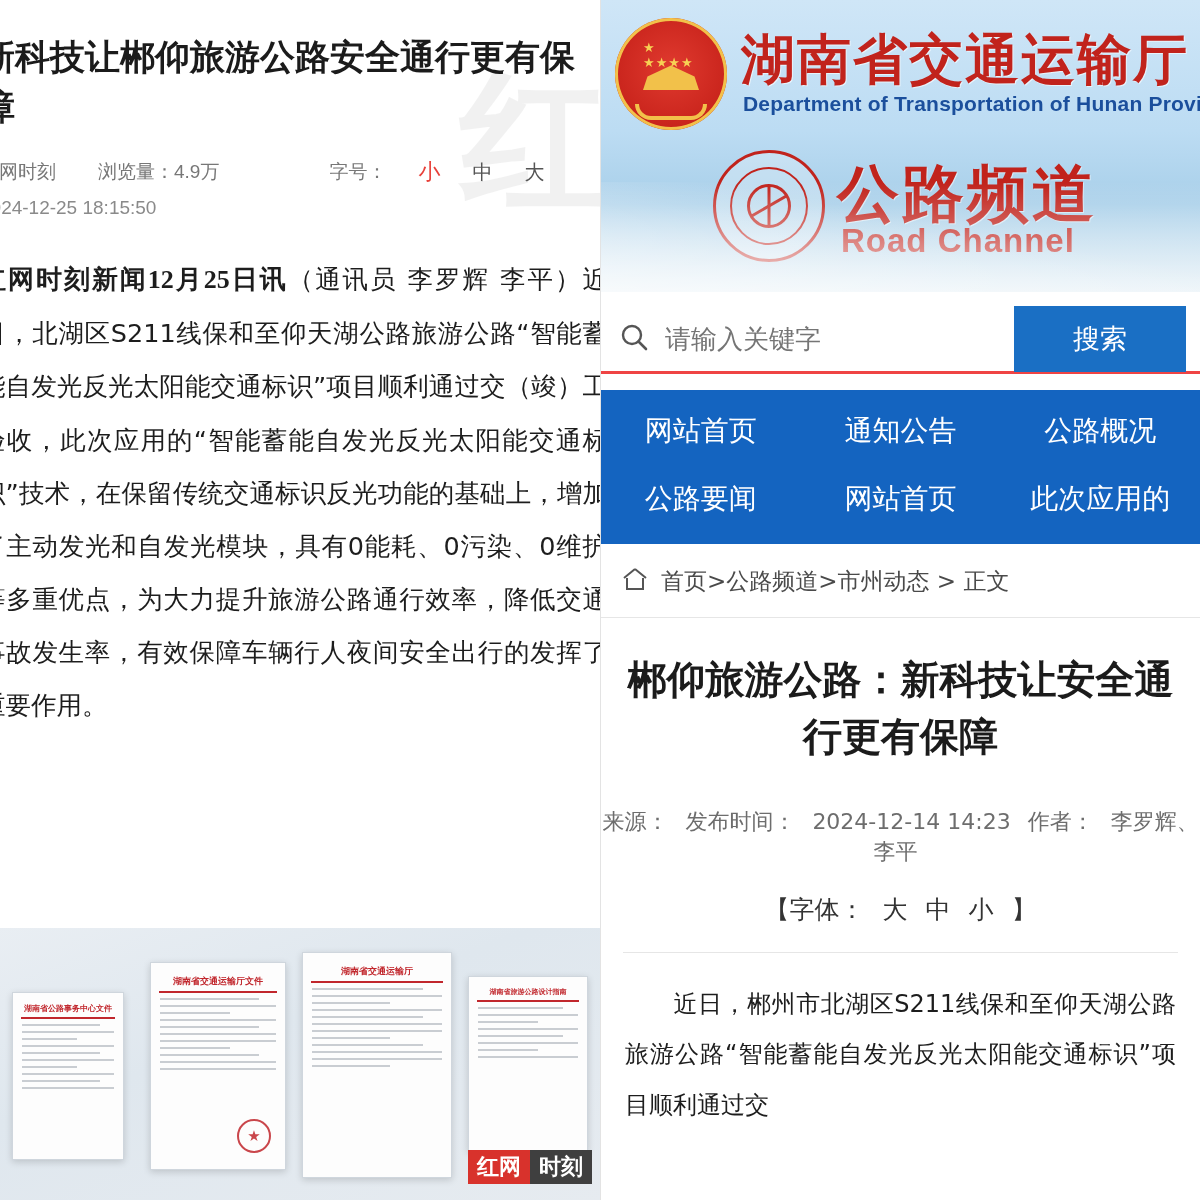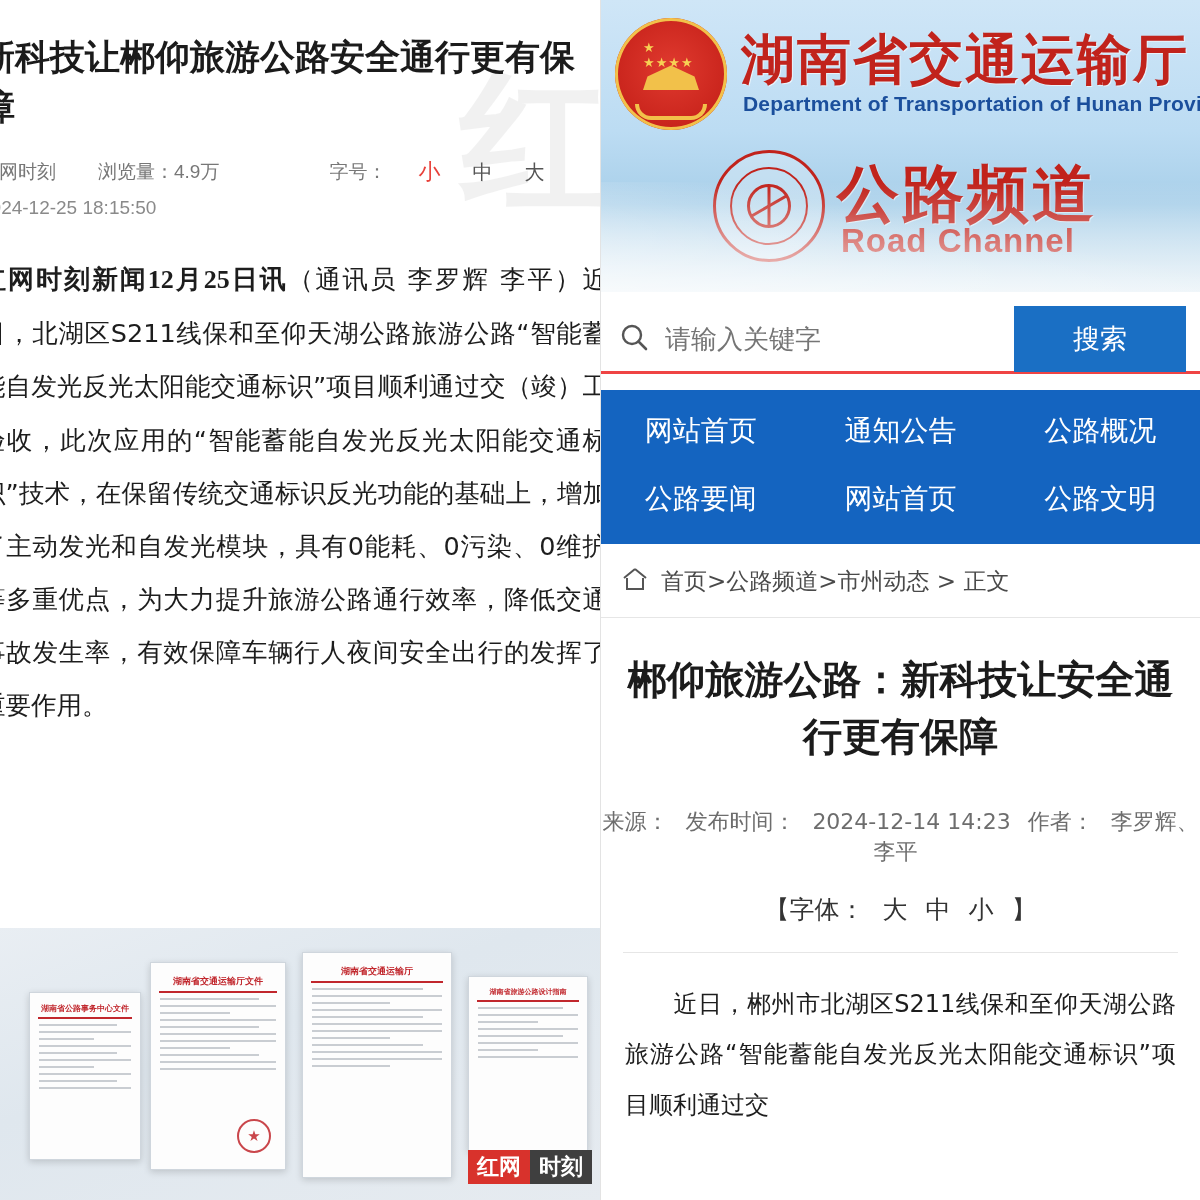--- a/index.html
+++ b/index.html
@@ -422,21 +422,21 @@
 
     <div class="backtop" style="top:auto;bottom:150px;">
       <svg width="26" height="22" viewBox="0 0 26 22">
         <path d="M13 2 L24 11 H20 V20 H6 V11 H2 Z" fill="none" stroke="#e8413a" stroke-width="2"></path>
       </svg>
       <span>回首页</span>
     </div>
 
     <div class="photo-block">
       <div class="photo-inner">
-        <div class="doc" style="left:39px;top:64px;width:112px;height:168px;">
+        <div class="doc" style="left:22px;top:64px;width:112px;height:168px;">
           <div class="doc-hd" style="font-size:8px;margin-top:10px;">湖南省公路事务中心文件</div>
           <div class="doc-rule"></div>
           <div class="doc-lines">
             <i class="mid"></i>
               <i></i>
               <i class="short"></i>
               <i></i>
               <i class="mid"></i>
               <i></i>
               <i class="short"></i>
@@ -532,21 +532,21 @@
       <input class="search-input" type="text" placeholder="请输入关键字" style="">
       <button class="search-btn">搜索</button>
     </div>
 
     <div class="navgrid">
       <a href="#">网站首页</a>
       <a href="#">通知公告</a>
       <a href="#">公路概况</a>
       <a href="#">公路要闻</a>
       <a href="#">网站首页</a>
-      <a href="#">公路文明</a>
+      <a href="#">此次应用的</a>
     </div>
 
     <div class="breadcrumb">
       <span class="home-icon">
         <svg width="28" height="26" viewBox="0 0 28 26">
           <path d="M14 3 L25 12 M14 3 L3 12" fill="none" stroke="#555" stroke-width="2"></path>
           <path d="M6 12 V23 H22 V12" fill="none" stroke="#555" stroke-width="2"></path>
         </svg>
       </span>
       <span>首页&gt;公路频道&gt;市州动态 &gt; 正文</span>

